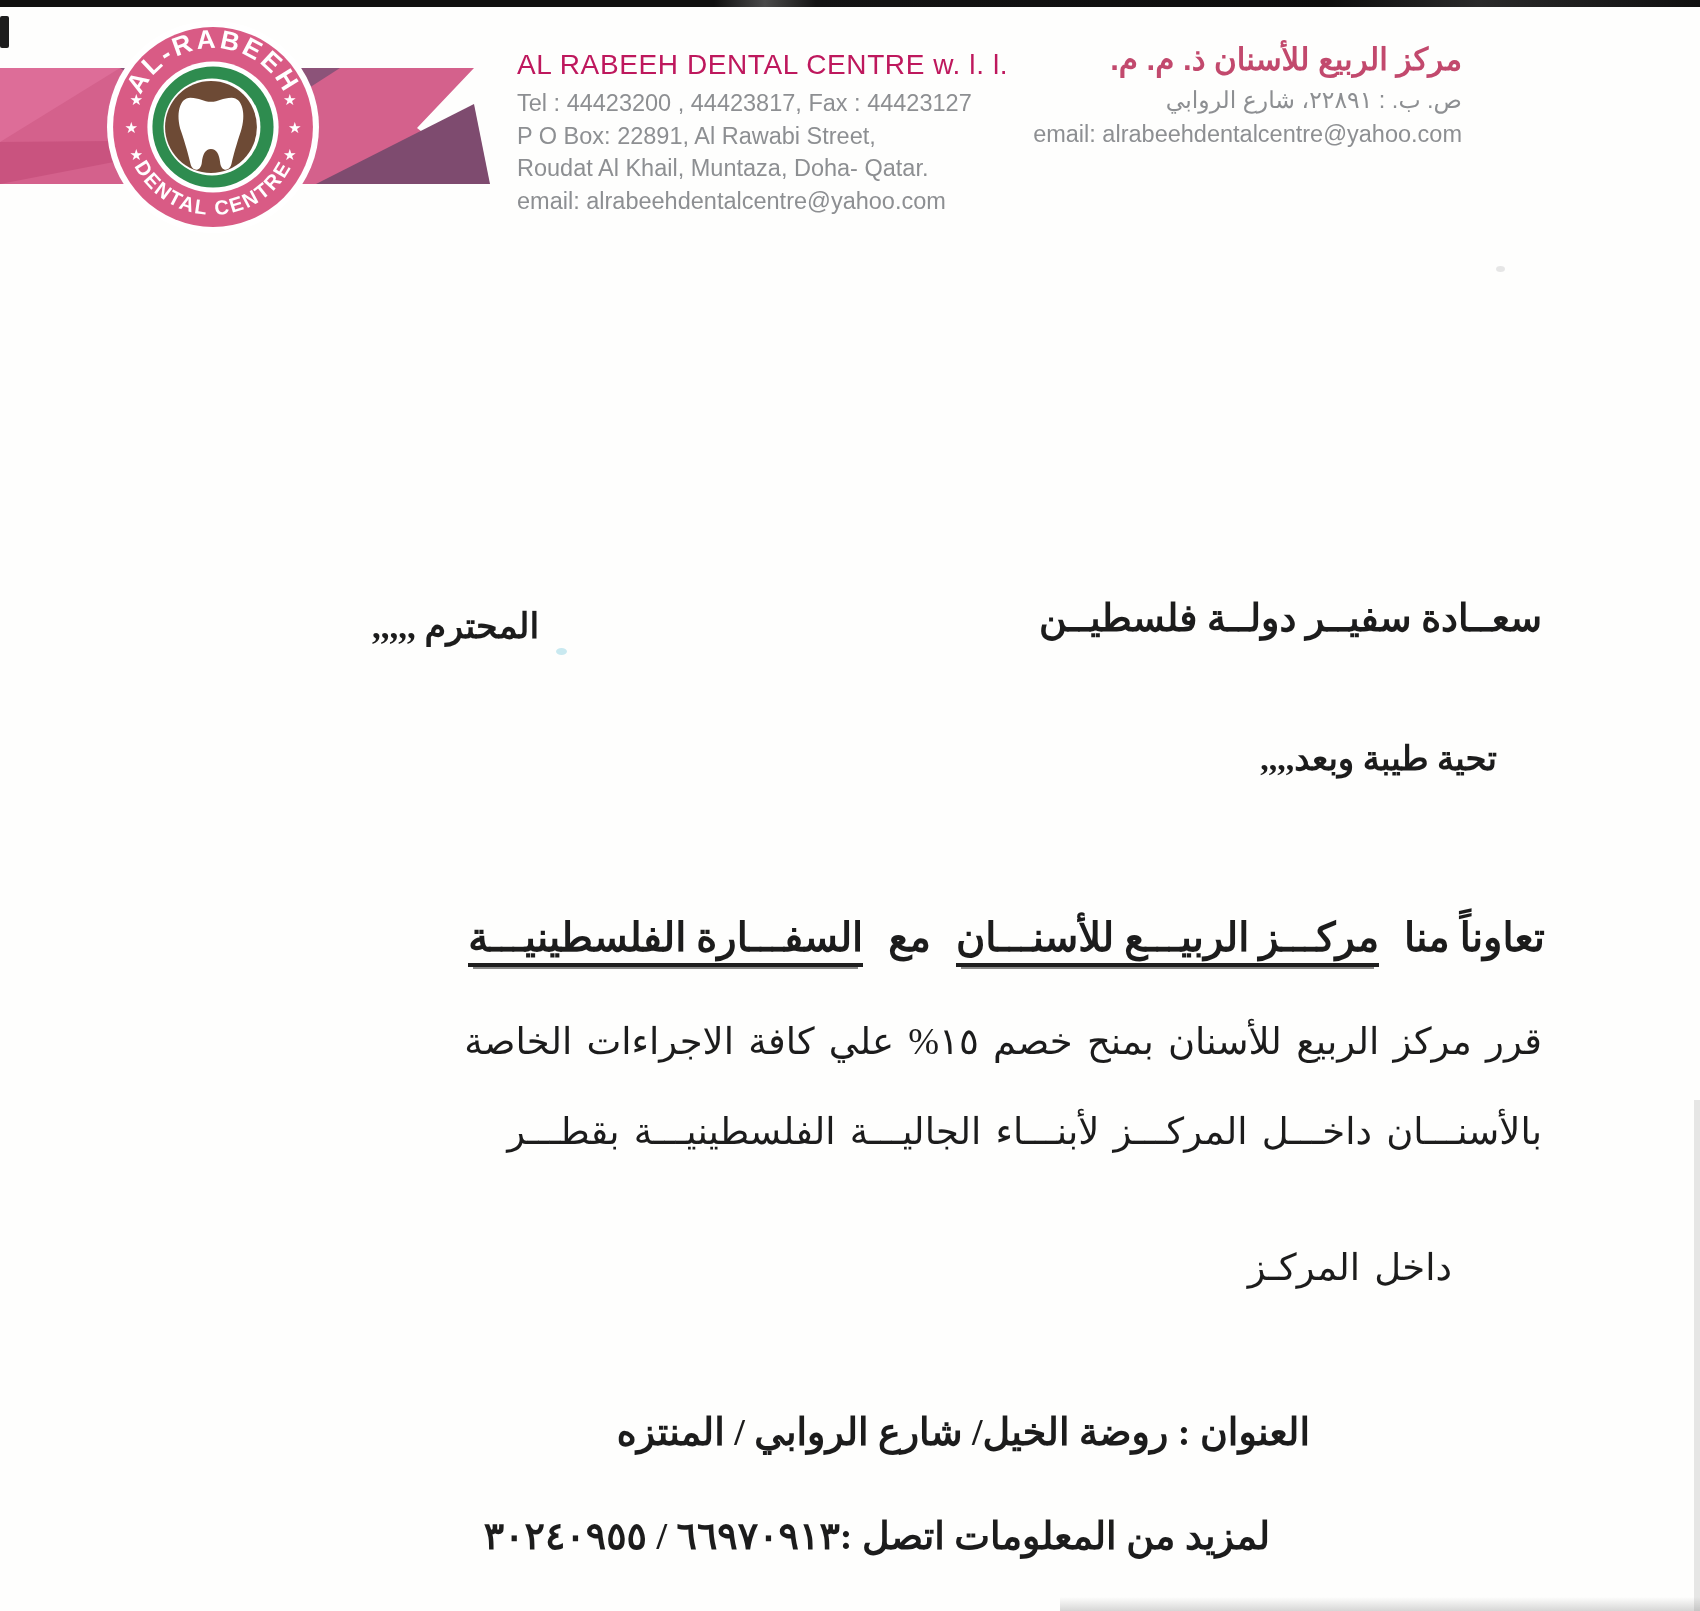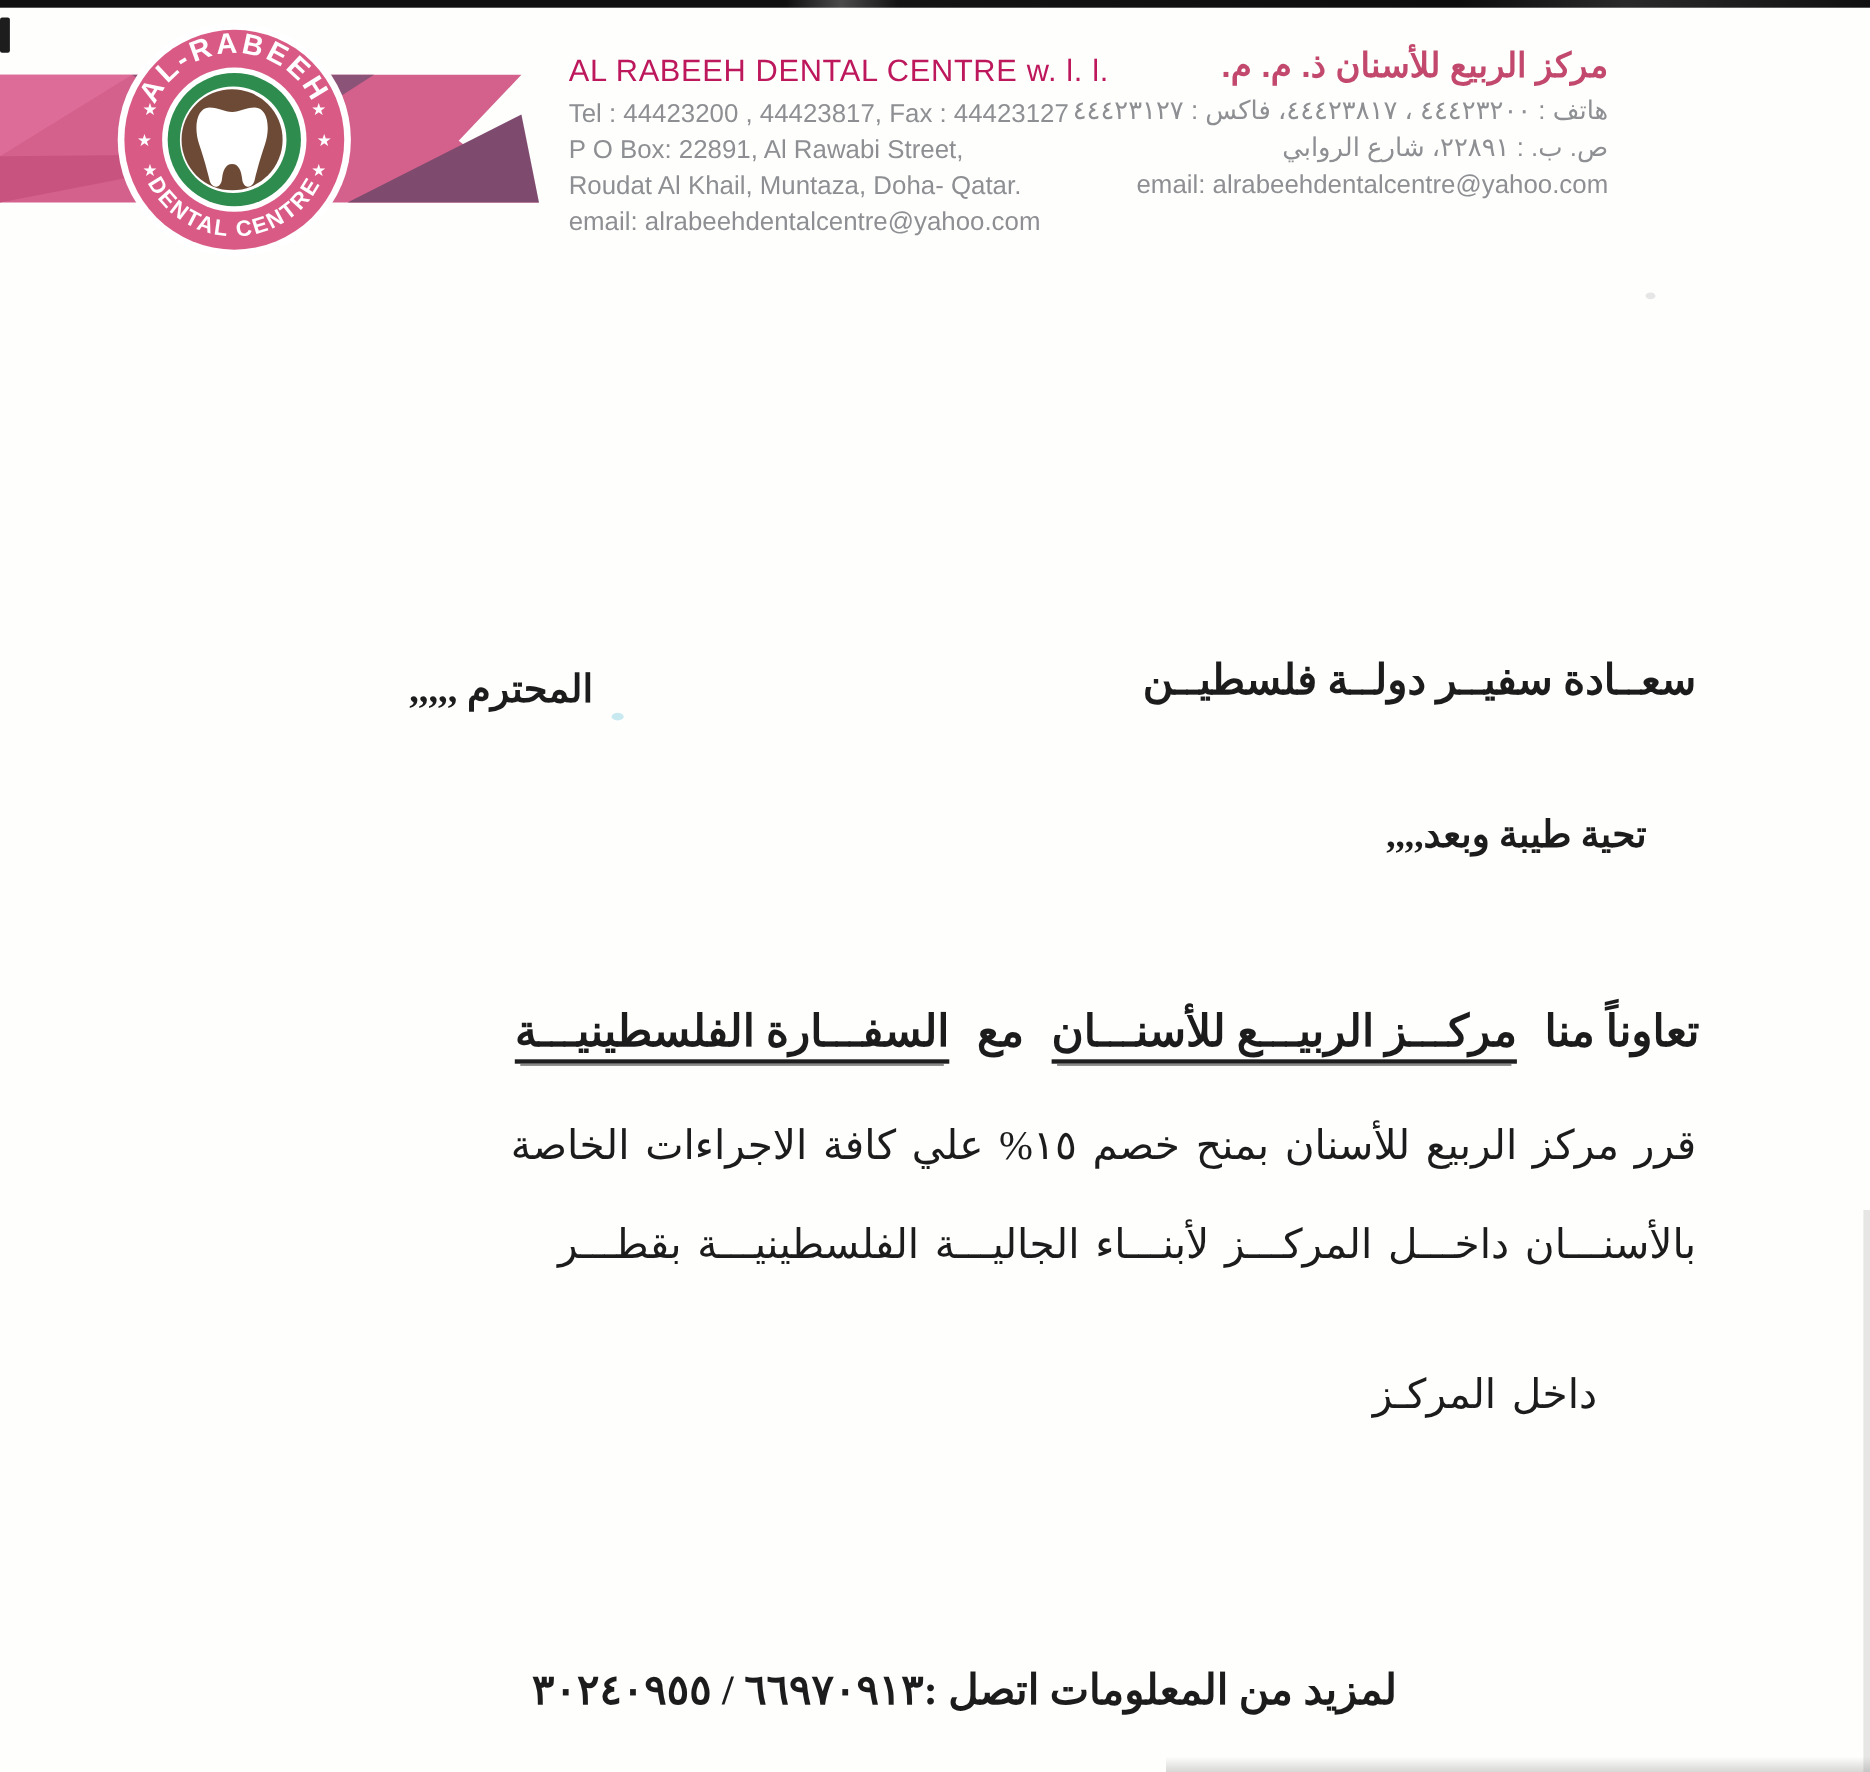--- a/index.html
+++ b/index.html
@@ -98,35 +98,35 @@
   <div class="en-head">
     <div class="en-name">AL RABEEH DENTAL CENTRE w. l. l.</div>
     <div>Tel : 44423200 , 44423817, Fax : 44423127</div>
     <div>P O Box: 22891, Al Rawabi Street,</div>
     <div>Roudat Al Khail, Muntaza, Doha- Qatar.</div>
     <div>email: alrabeehdentalcentre@yahoo.com</div>
   </div>
 
   <div class="ar-head">
     <div class="ar-name">مركز الربيع للأسنان ذ. م. م.</div>
-    <div>هاتف : ٤٤٤٢٣٢٠٠ ، ٤٤٤٢٣٨١٧، فاكس : ٤٤٤٢٣١٢٧</div>
     <div>ص. ب. : ٢٢٨٩١، شارع الروابي</div>
     <div class="ar-email">email: alrabeehdentalcentre@yahoo.com</div>
   </div>
 
   <div class="ar addressee">سعــادة سفيــر دولــة فلسطيــن</div>
   <div class="ar honorific">المحترم ,,,,,</div>
   <div class="ar greeting">تحية طيبة وبعد,,,,</div>
 
   <div class="ar headline">
     <span>تعاوناً منا</span>
     <span class="u">مركـــز الربيـــع للأسنـــان</span>
     <span>مع</span>
     <span class="u">السفـــارة الفلسطينيـــة</span>
   </div>
 
   <div class="ar bodyline p1">قرر مركز الربيع للأسنان بمنح خصم ١٥% علي كافة الاجراءات الخاصة</div>
   <div class="ar bodyline p2">بالأسنـــان داخـــل المركـــز لأبنـــاء الجاليـــة الفلسطينيـــة بقطـــر</div>
   <div class="ar bodyline p4">داخل المركـز</div>
 
+  <div class="ar footer-address">العنوان : روضة الخيل/ شارع الروابي / المنتزه</div>
   <div class="ar footer-contact">لمزيد من المعلومات اتصل :٦٦٩٧٠٩١٣ / ٣٠٢٤٠٩٥٥</div>
 
 </div>
 
 </body></html>

